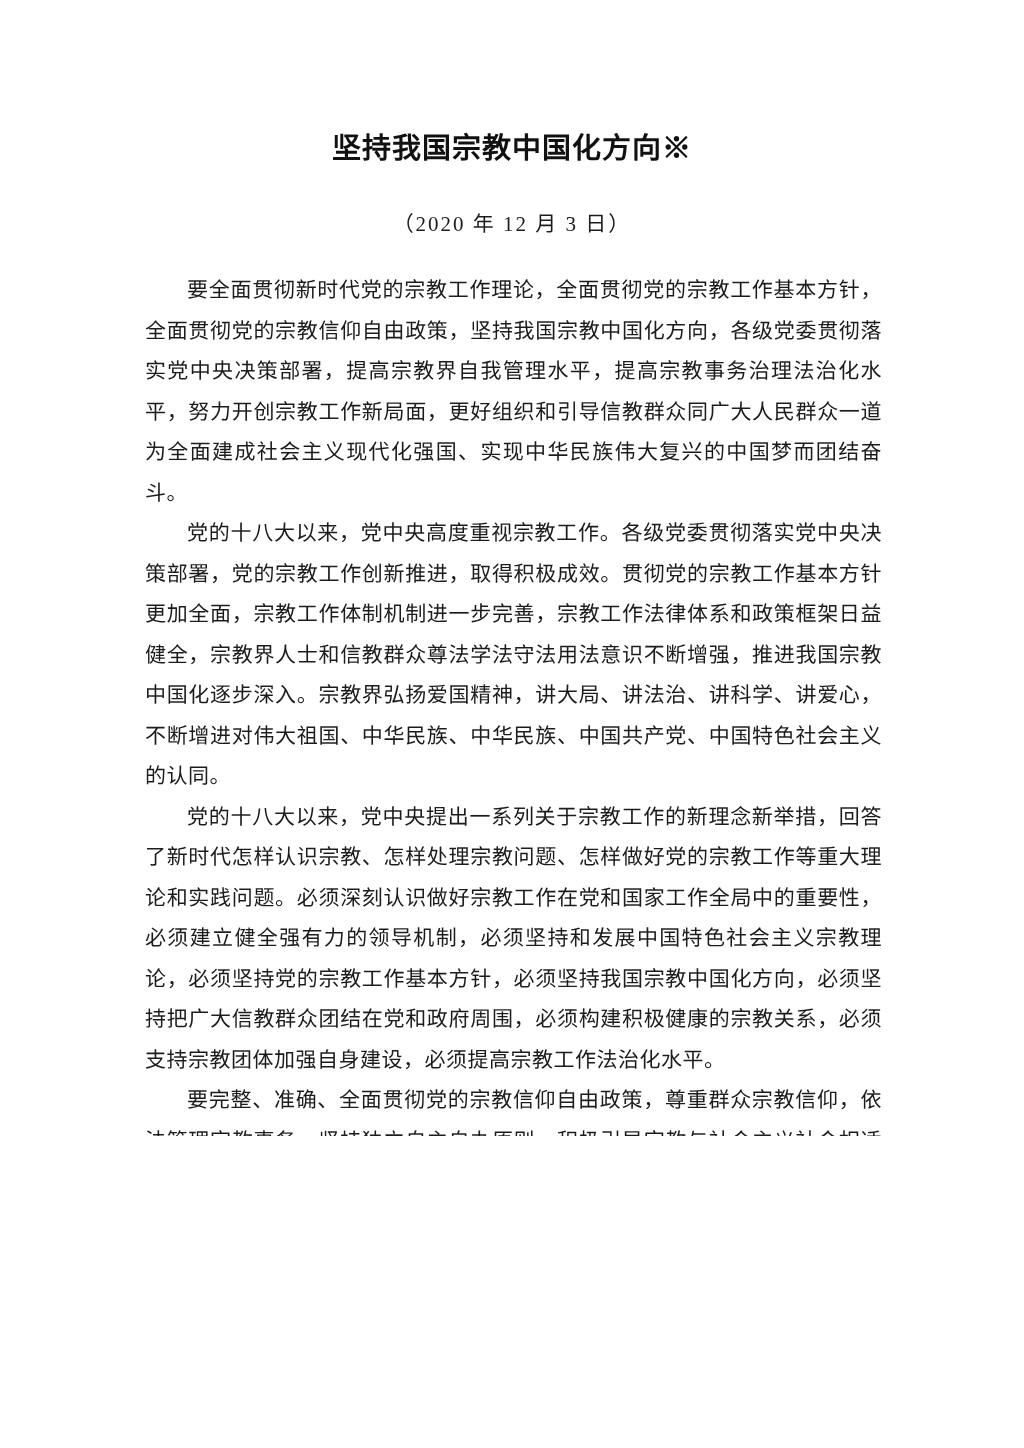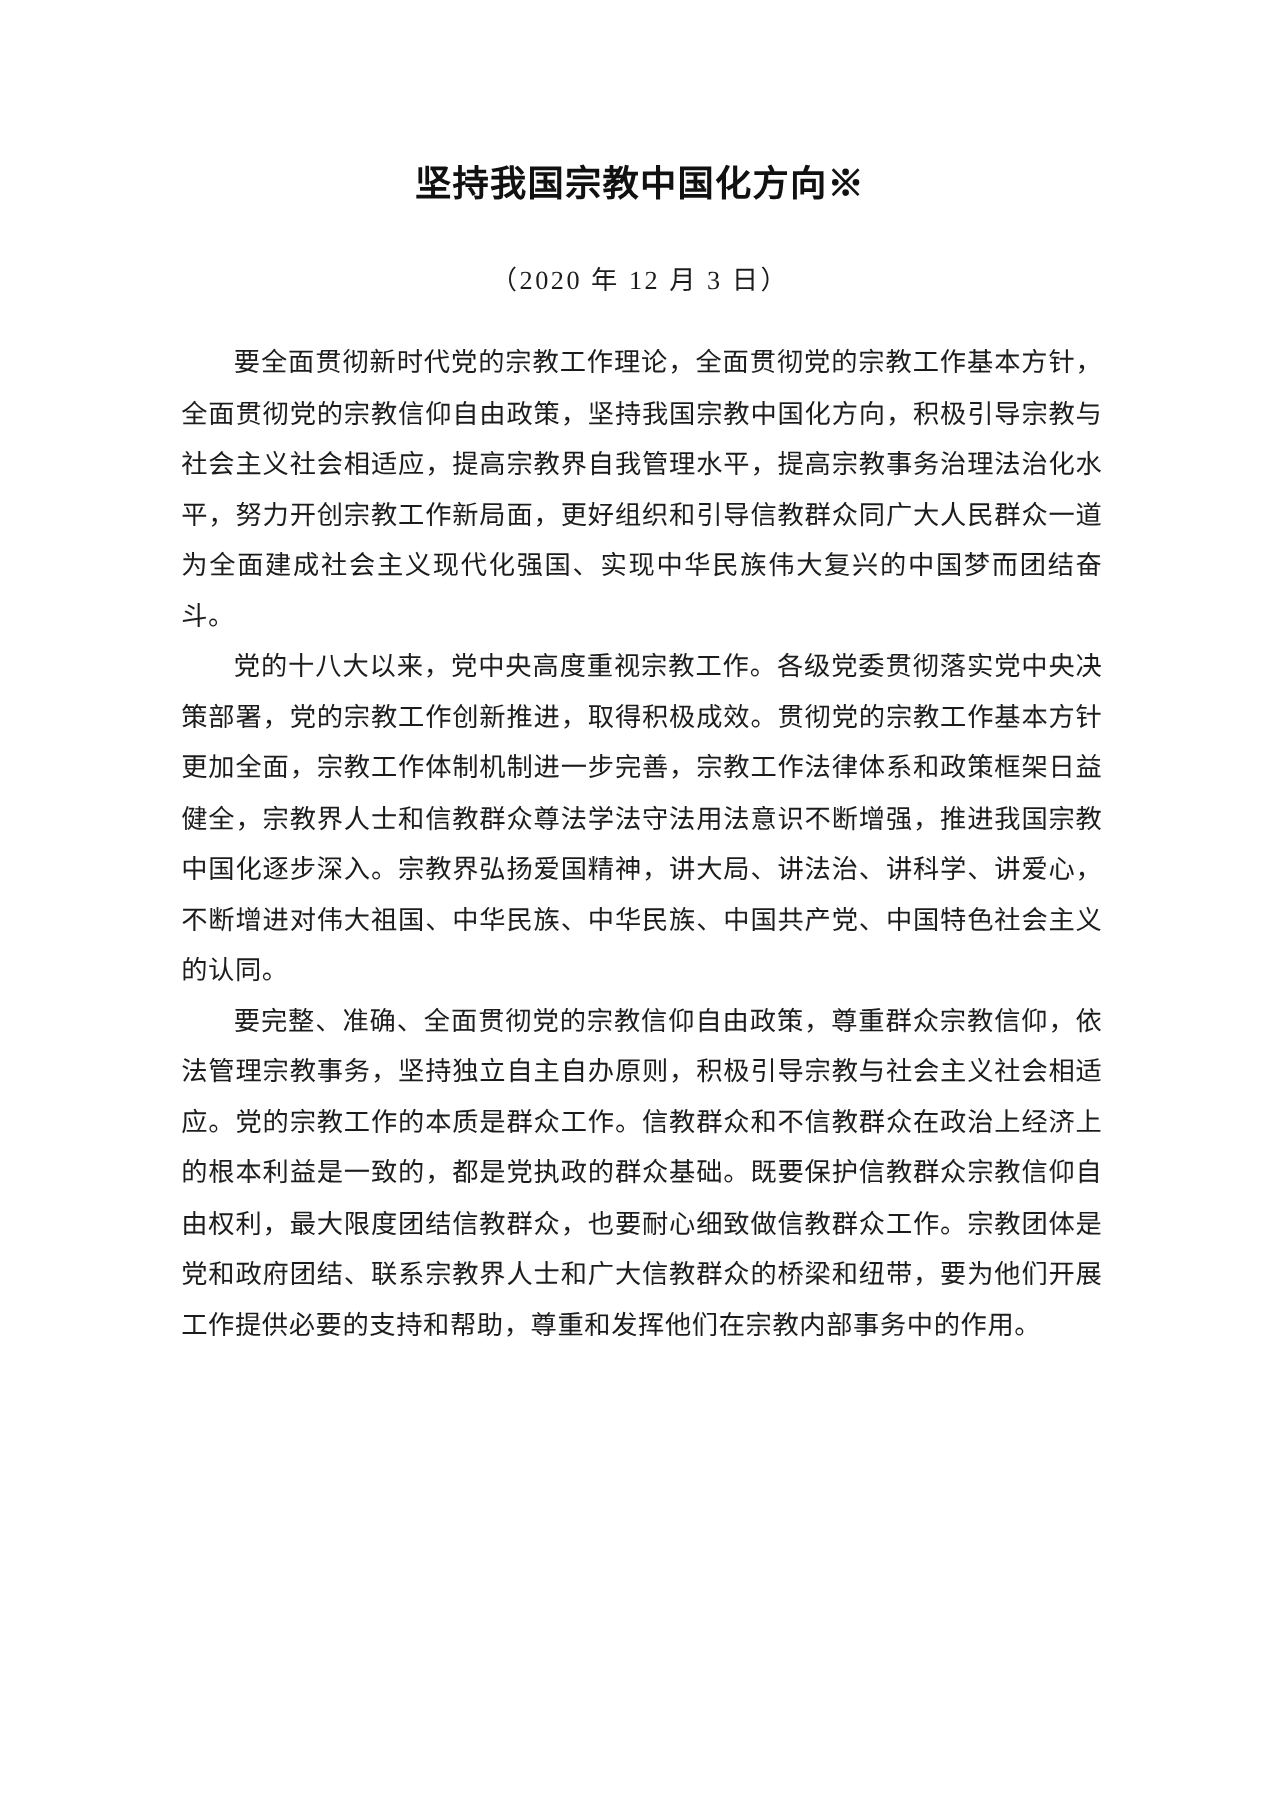--- a/index.html
+++ b/index.html
@@ -63,19 +63,20 @@
 </style>
 </head>
 <body>
 
 <div class="page">
   <h1 class="doc-title">坚持我国宗教中国化方向※</h1>
 
   <div class="doc-date">（2020 年 12 月 3 日）</div>
 
   <div class="doc-content">
-    <p>要全面贯彻新时代党的宗教工作理论，全面贯彻党的宗教工作基本方针，全面贯彻党的宗教信仰自由政策，坚持我国宗教中国化方向，积极引导宗教与社会主义社会相适应，提高宗教界自我管理水平，提高宗教事务治理法治化水平，努力开创宗教工作新局面，更好组织和引导信教群众同广大人民群众一道为全面建成社会主义现代化强国、实现中华民族伟大复兴的中国梦而团结奋斗。</p>
+    <p>要全面贯彻新时代党的宗教工作理论，全面贯彻党的宗教工作基本方针，全面贯彻党的宗教信仰自由政策，坚持我国宗教中国化方向，各级党委贯彻落实党中央决策部署，提高宗教界自我管理水平，提高宗教事务治理法治化水平，努力开创宗教工作新局面，更好组织和引导信教群众同广大人民群众一道为全面建成社会主义现代化强国、实现中华民族伟大复兴的中国梦而团结奋斗。</p>
     <p>党的十八大以来，党中央高度重视宗教工作。各级党委贯彻落实党中央决策部署，党的宗教工作创新推进，取得积极成效。贯彻党的宗教工作基本方针更加全面，宗教工作体制机制进一步完善，宗教工作法律体系和政策框架日益健全，宗教界人士和信教群众尊法学法守法用法意识不断增强，推进我国宗教中国化逐步深入。宗教界弘扬爱国精神，讲大局、讲法治、讲科学、讲爱心，不断增进对伟大祖国、中华民族、中华民族、中国共产党、中国特色社会主义的认同。</p>
+    <p>党的十八大以来，党中央提出一系列关于宗教工作的新理念新举措，回答了新时代怎样认识宗教、怎样处理宗教问题、怎样做好党的宗教工作等重大理论和实践问题。必须深刻认识做好宗教工作在党和国家工作全局中的重要性，必须建立健全强有力的领导机制，必须坚持和发展中国特色社会主义宗教理论，必须坚持党的宗教工作基本方针，必须坚持我国宗教中国化方向，必须坚持把广大信教群众团结在党和政府周围，必须构建积极健康的宗教关系，必须支持宗教团体加强自身建设，必须提高宗教工作法治化水平。</p>
     <p>要完整、准确、全面贯彻党的宗教信仰自由政策，尊重群众宗教信仰，依法管理宗教事务，坚持独立自主自办原则，积极引导宗教与社会主义社会相适应。党的宗教工作的本质是群众工作。信教群众和不信教群众在政治上经济上的根本利益是一致的，都是党执政的群众基础。既要保护信教群众宗教信仰自由权利，最大限度团结信教群众，也要耐心细致做信教群众工作。宗教团体是党和政府团结、联系宗教界人士和广大信教群众的桥梁和纽带，要为他们开展工作提供必要的支持和帮助，尊重和发挥他们在宗教内部事务中的作用。</p>
   </div>
 
   <div class="page-footer">— 12—</div>
 </div>
 
 </body></html>

